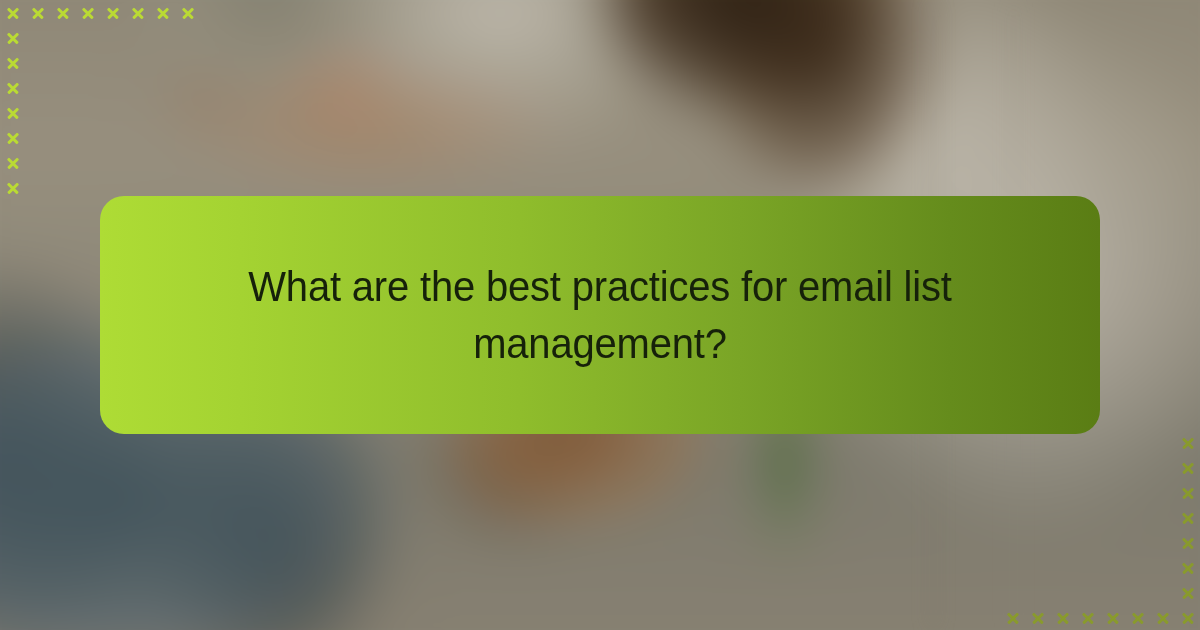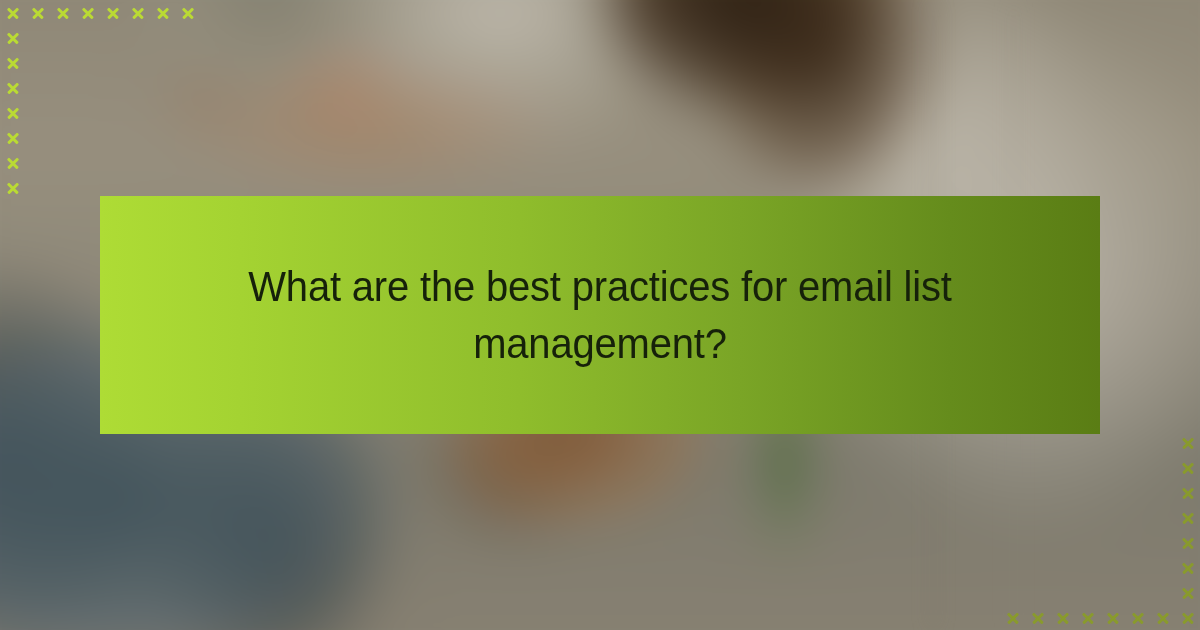--- a/index.html
+++ b/index.html
@@ -86,20 +86,21 @@
   
   #quote-banner {
     position:absolute;
     left:100px; top:196px;
     width:1000px; height:238px;
     background:linear-gradient(to right, #aedc35 0%, #a4d332 14%, #8fbd2c 42%, #7aa526 64%, #658c1c 85%, #5a7d14 100%);
     display:flex;
     align-items:center;
     justify-content:center;
     padding:0 46px;
+    border-radius:24px;
   }
   #quote-text {
     font-family:"Liberation Sans", sans-serif;
     font-size:43px;
     line-height:1.32;
     font-weight:400;
     color:#16210a;
     text-align:center;
     letter-spacing:-0.2px;
     transform:scaleX(0.93);

